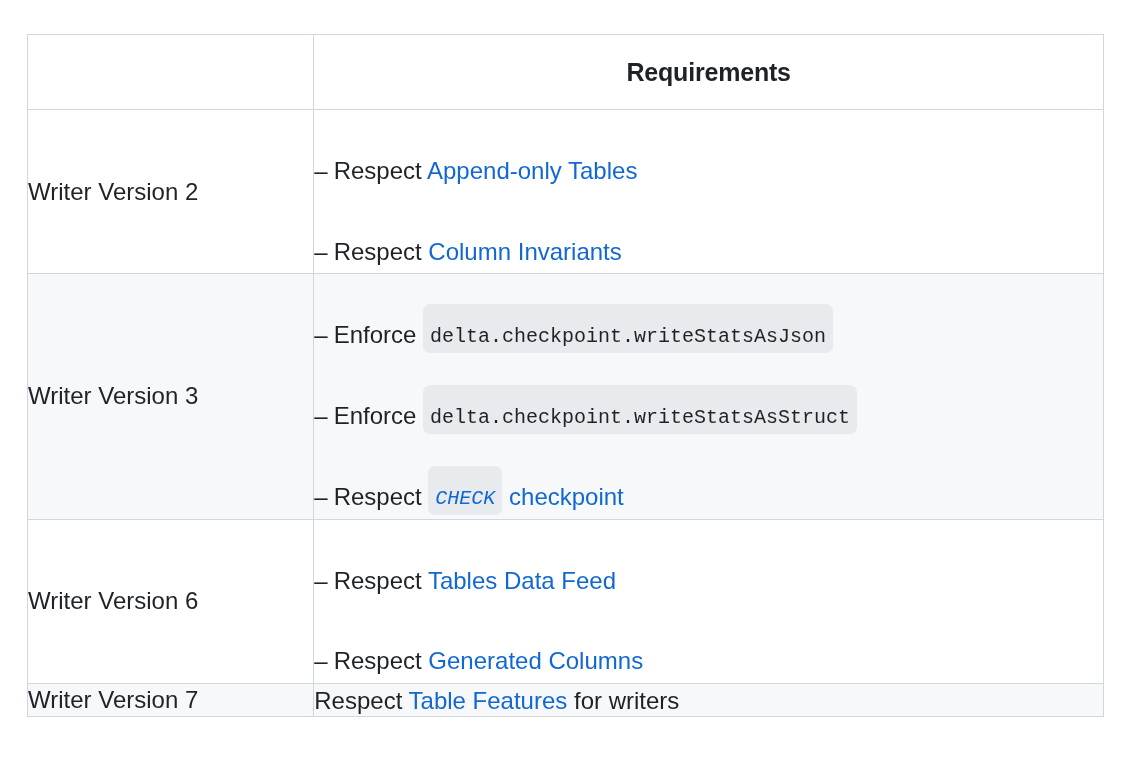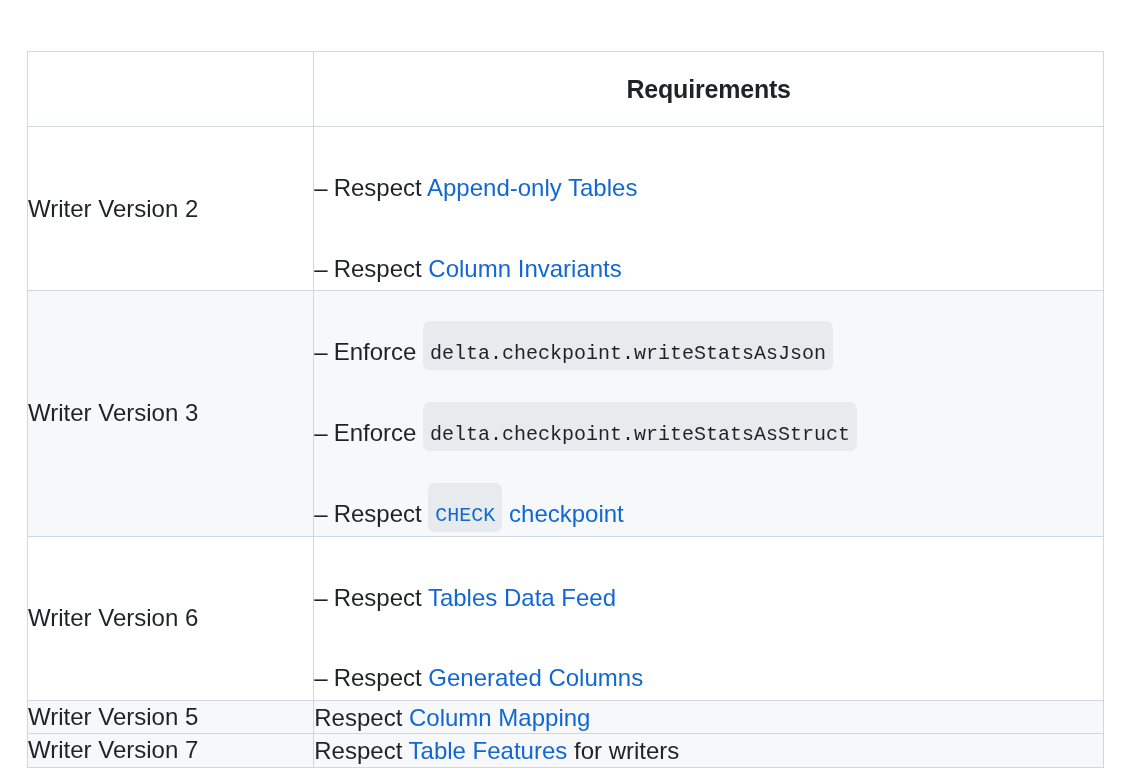--- a/index.html
+++ b/index.html
@@ -12,21 +12,21 @@
   }
   body {
     font-family: "Liberation Sans", sans-serif;
     color: #1f2328;
     -webkit-font-smoothing: antialiased;
   }
 
   #table-wrap {
     position: absolute;
     left: 27px;
-    top: 51px;
+    top: 34px;
     width: 1077px;
   }
 
   table.delta-table {
     border-collapse: collapse;
     table-layout: fixed;
     width: 1077px;
     border: 1px solid #d0d7de;
   }
 
@@ -98,20 +98,21 @@
     background: #e7ebee;
     border-radius: 7px;
     padding: 21px 7px 5px 7px;
     color: #1f2328;
     white-space: nowrap;
     vertical-align: 1px;
   }
 
   code.code-span.code-link {
     color: #1268d3;
+    font-style: italic;
   }
 
   .single-line {
     display: block;
     white-space: nowrap;
     line-height: 1.3;
   }
 </style>
 </head>
 <body>
@@ -145,26 +146,20 @@
           </td>
         </tr>
         <tr class="row-plain">
           <td class="version-cell">Writer Version 6</td>
           <td class="req-cell">
             <span class="req-line"><span class="dash">–</span><span>Respect </span><a class="link" href="#">Tables Data Feed</a></span>
             <span class="req-line"><span class="dash">–</span><span>Respect </span><a class="link" href="#">Generated Columns</a></span>
           </td>
         </tr>
         <tr class="row-striped">
-          <td class="version-cell">Writer Version 5</td>
-          <td class="req-cell">
-            <span class="single-line"><span>Respect </span><a class="link" href="#">Column Mapping</a></span>
-          </td>
-        </tr>
-        <tr class="row-striped">
           <td class="version-cell">Writer Version 7</td>
           <td class="req-cell">
             <span class="single-line"><span>Respect </span><a class="link" href="#">Table Features</a><span> for writers</span></span>
           </td>
         </tr>
       </tbody>
   </table>
 </div>
 
 </body></html>

